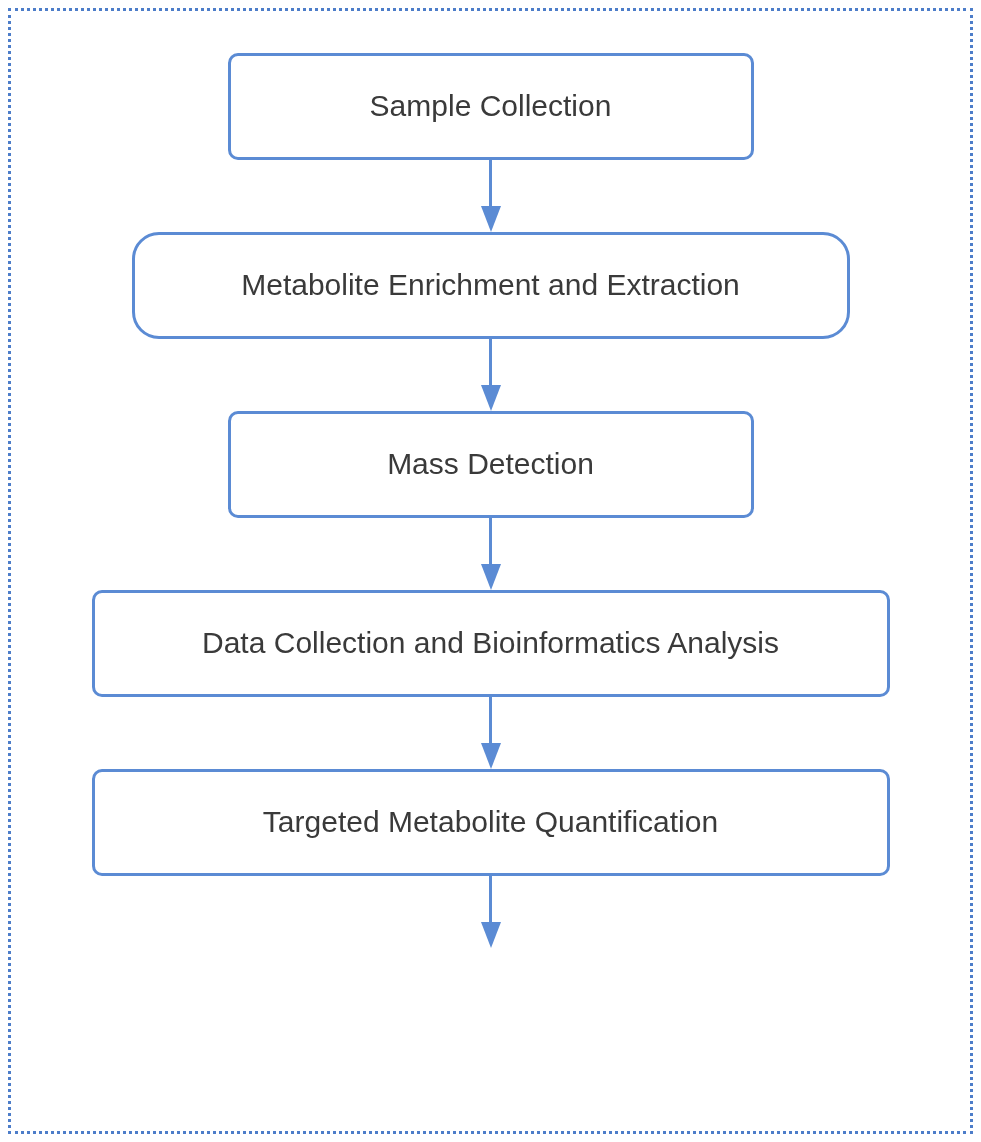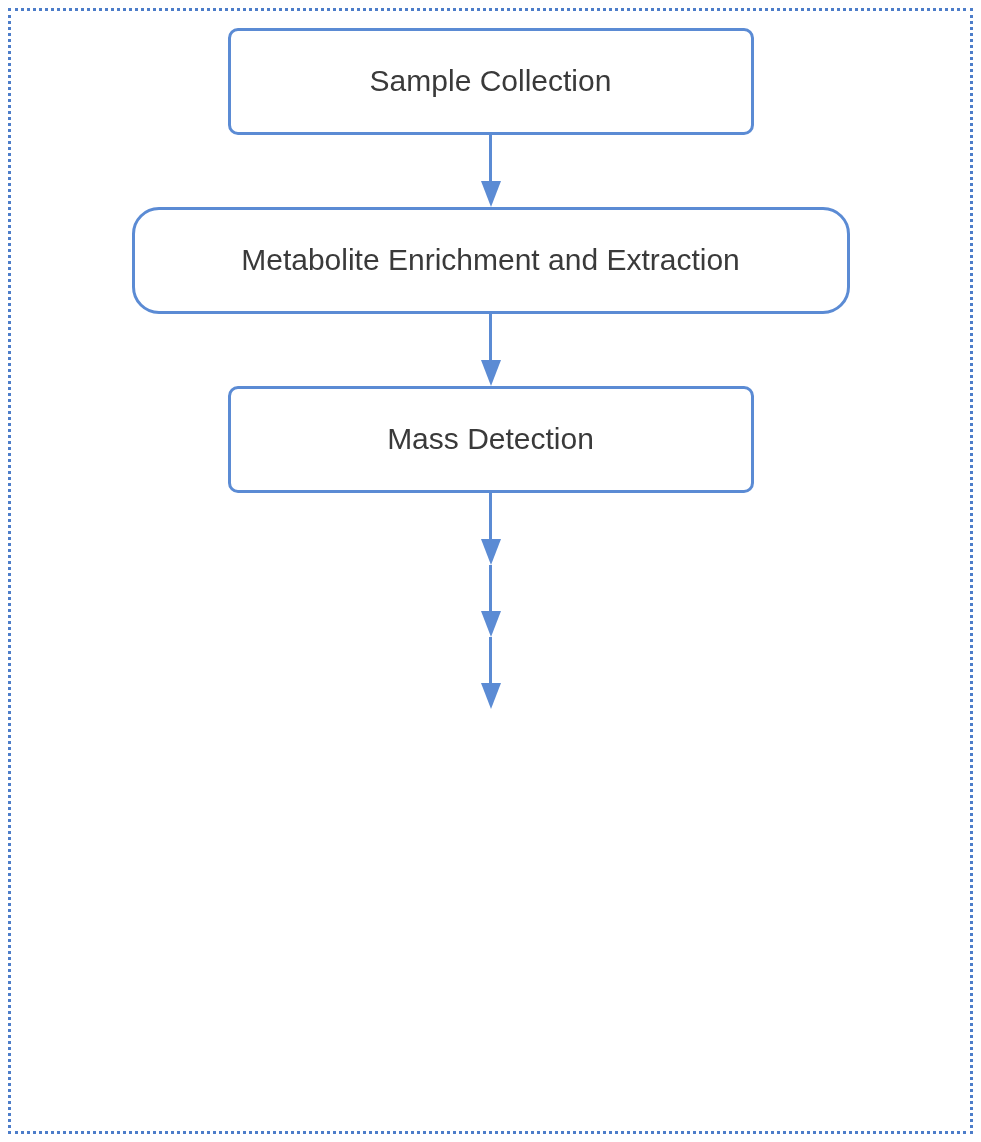--- a/index.html
+++ b/index.html
@@ -27,21 +27,21 @@
     border: 3px dotted var(--frame-border);
     pointer-events: none;
   }
   .flow {
     position: absolute;
     left: 0; top: 0;
     width: 981px; height: 1142px;
     display: flex;
     flex-direction: column;
     align-items: center;
-    padding-top: 28px;
+    padding-top: 53px;
   }
   .box {
     border: 3px solid var(--box-border);
     border-radius: 10px;
     background: var(--bg);
     height: 107px;
     display: flex;
     align-items: center;
     justify-content: center;
     flex: 0 0 auto;
@@ -104,26 +104,32 @@
 
     <div class="box w1">
       <span class="label">Mass Detection</span>
     </div>
 
     <div class="arrow">
       <div class="shaft"></div>
       <div class="head"></div>
     </div>
 
+    <div class="box w3">
+      <span class="label">Data Collection and Bioinformatics Analysis</span>
+    </div>
 
     <div class="arrow">
       <div class="shaft"></div>
       <div class="head"></div>
     </div>
 
+    <div class="box w3">
+      <span class="label">Targeted Metabolite Quantification</span>
+    </div>
 
     <div class="arrow">
       <div class="shaft"></div>
       <div class="head"></div>
     </div>
 
 
   </div>
 </div>
 

